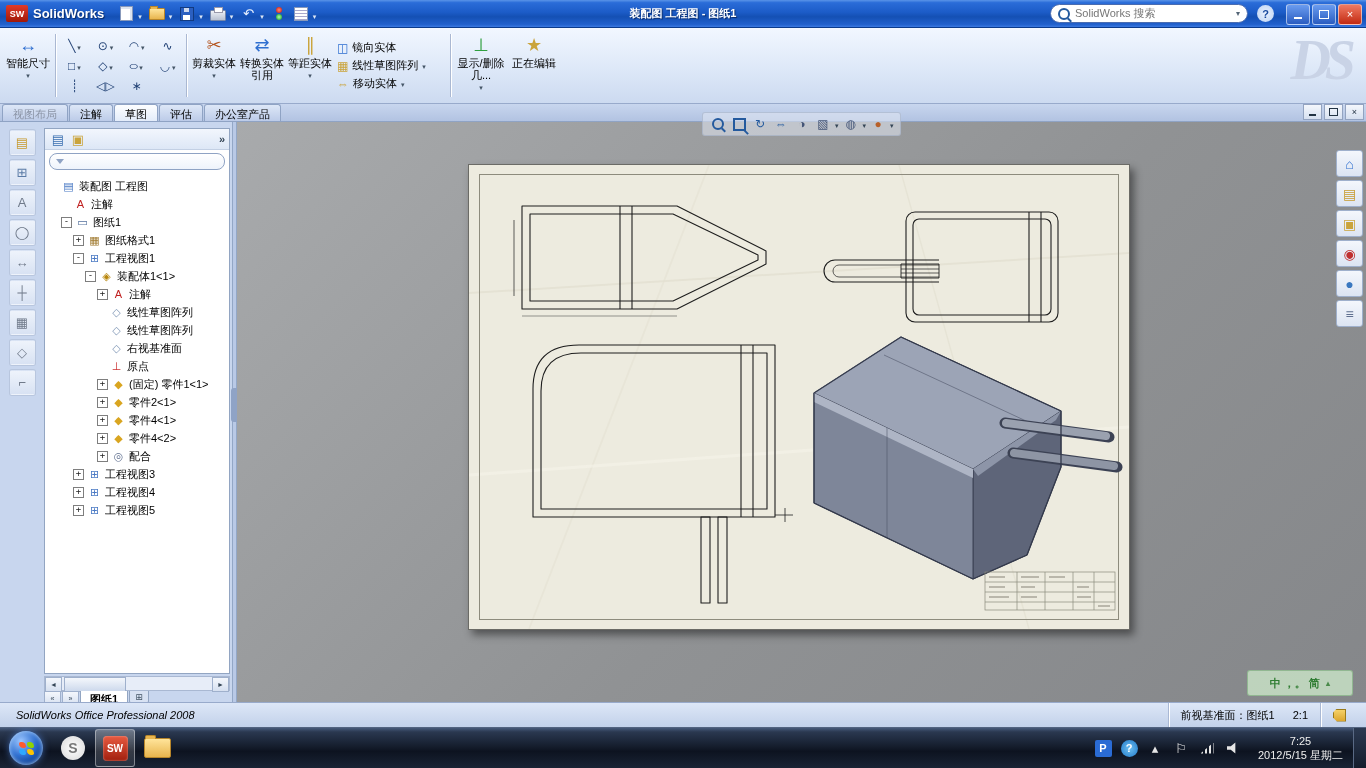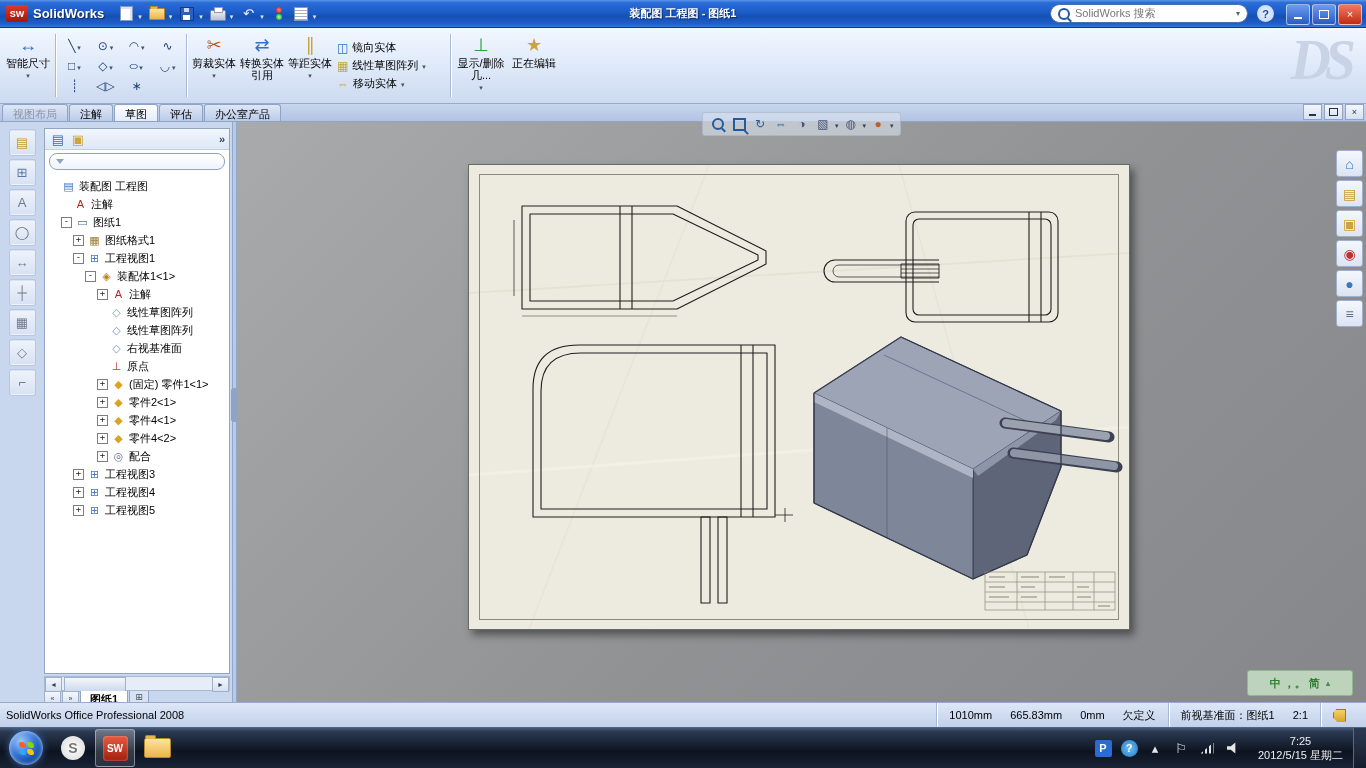--- a/index.html
+++ b/index.html
@@ -107,21 +107,21 @@
   .ic-magr::after{content:"";position:absolute;right:-5px;bottom:-4px;width:6px;height:2px;background:#245a9e;transform:rotate(45deg);}
   .tp{left:1336px;top:150px;display:flex;flex-direction:column;gap:3px;}
   .tp .ib{width:25px;height:25px;background:linear-gradient(#f4f7fc,#dce4f2);border:1px solid #9fb0cc;border-radius:3px;}
   .tp .gl{font-size:14px;}
   .imebar{left:1247px;top:670px;width:104px;height:24px;background:rgba(205,232,203,.78);
     border:1px solid rgba(110,160,110,.55);border-radius:3px;display:flex;align-items:center;justify-content:center;gap:6px;
     color:#2f7d32;font-weight:bold;}
   
   .statusbar{left:0;top:702px;width:1366px;height:25px;background:linear-gradient(#dde7f7,#c2d1ea);
     border-top:1px solid #98aacb;display:flex;align-items:center;box-sizing:border-box;}
-  .st-app{margin-left:6px;}
+  .st-app{margin-left:16px;font-style:italic;}
   .scell{display:flex;align-items:center;gap:18px;padding:0 12px;height:100%;border-left:1px solid #a9b8d4;box-shadow:inset 1px 0 0 #fff;}
   .tag{width:11px;height:11px;background:linear-gradient(#f5d168,#dca62e);border:1px solid #9a7a1a;
     clip-path:polygon(0 30%,30% 0,100% 0,100% 100%,30% 100%,0 70%);margin-right:8px;}
   
   .taskbar{left:0;top:727px;width:1366px;height:41px;
     background:linear-gradient(180deg,#46597a 0%,#2a3850 10%,#141c2b 48%,#0d1320 58%,#1a2435 100%);
     border-top:1px solid #52637f;display:flex;align-items:center;box-sizing:border-box;color:#eee;}
   .orb{width:34px;height:34px;margin:0 9px;border-radius:50%;flex:0 0 auto;
     background:radial-gradient(circle at 35% 30%,#9cc6ff,#2f6fd0 45%,#0b3d91 75%,#062454);
     box-shadow:inset 0 0 5px #bfe0ff,0 0 7px rgba(90,150,255,.55);display:grid;place-items:center;}
@@ -617,26 +617,20 @@
 
   <div class="abs imebar">
     <span>中 ，。 简</span>
     <span style="font-size:9px;color:#4a8a4a">▴</span>
   </div>
 
   <div class="abs statusbar">
     <span class="st-app">SolidWorks Office Professional 2008</span>
     <span style="flex:1"></span>
     <span class="scell">
-      <span>1010mm</span>
-      <span>665.83mm</span>
-      <span>0mm</span>
-      <span>欠定义</span>
-    </span>
-    <span class="scell">
       <span>前视基准面：图纸1</span>
       <span>2:1</span>
     </span>
     <span class="scell" style="gap:0">
       <span class="tag"></span>
     </span>
   </div>
 
   <div class="abs taskbar">
     <div class="orb">

